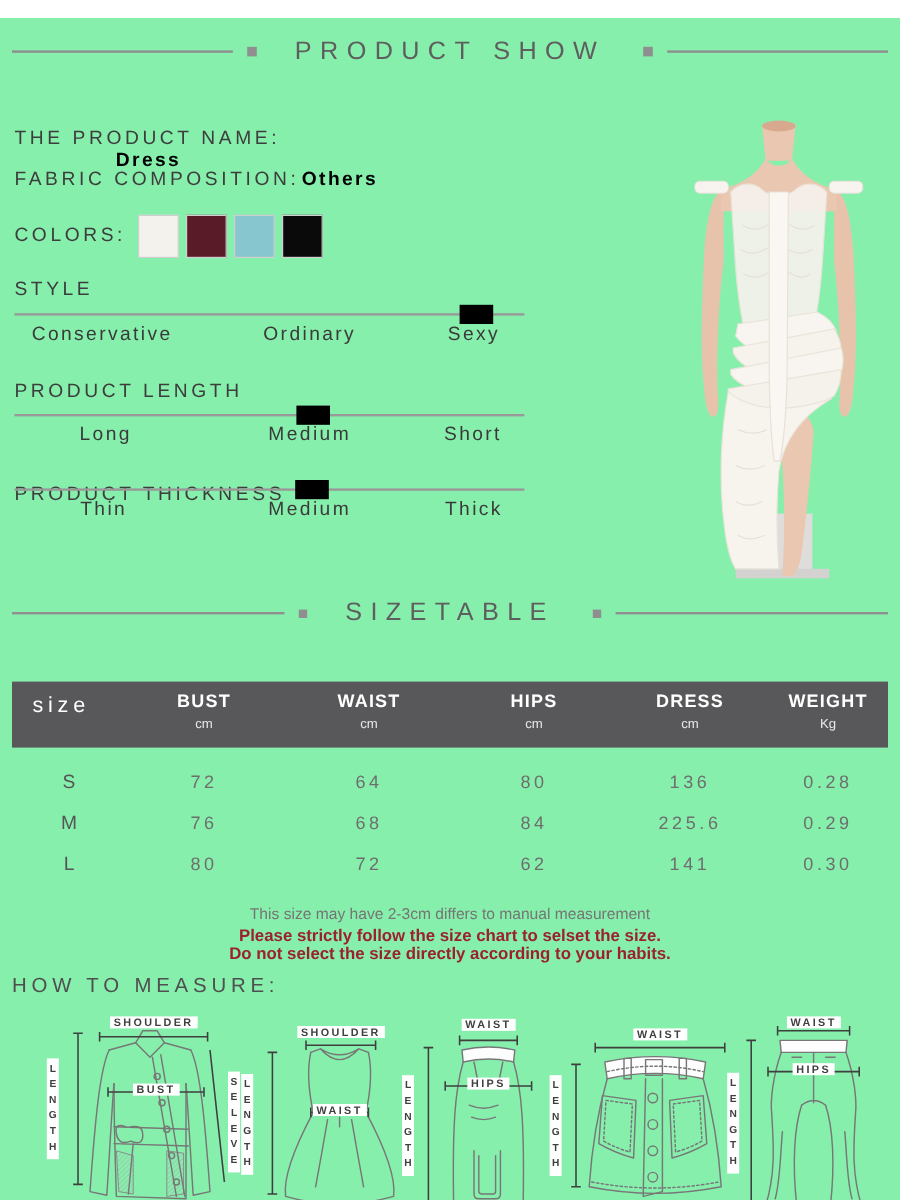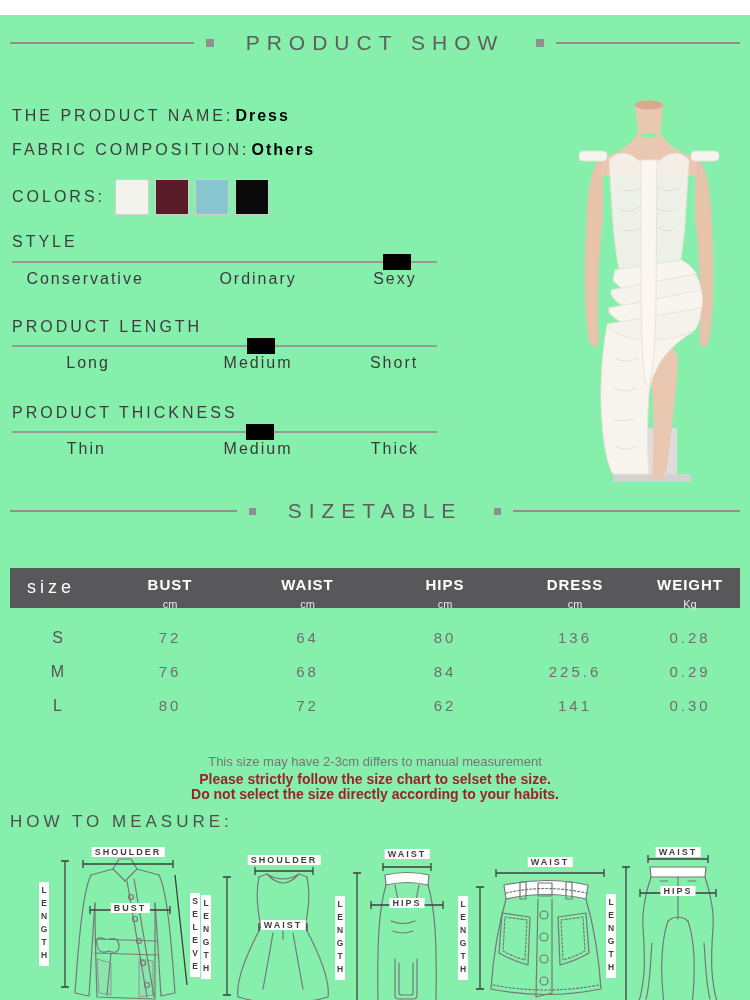--- a/index.html
+++ b/index.html
@@ -25,21 +25,21 @@
   .slider .line { position:absolute; top:7px; left:0; right:0; height:2px; background:#999; }
   .slider .marker { position:absolute; top:0; width:28px; height:16px; background:#000; transform:translateX(-50%); }
   .slider .opt { position:absolute; top:16px; transform:translateX(-50%); font-size:16px; letter-spacing:2px; color:#3a3a3a; white-space:nowrap; }
 
   
   .photo { position:absolute; left:553px; top:83px; width:192px; height:385px; }
   .photo svg { width:100%; height:100%; display:block; }
 
   
   .tbl { position:absolute; left:10px; top:553px; width:730px; }
-  .tbl-head { display:grid; grid-template-columns:95px 130px 145px 130px 130px 100px; background:#58585a; color:#fff; height:40px; }
+  .tbl-head { display:grid; grid-template-columns:95px 130px 145px 130px 130px 100px; background:#58585a; color:#fff; height:55px; }
   .th { display:flex; flex-direction:column; align-items:center; }
   .th-l { font-size:15px; font-weight:700; letter-spacing:1px; margin-top:9px; line-height:16px; }
   .th-u { font-size:11px; margin-top:5px; color:#e8e8e8; }
   .th-size { align-items:flex-start; }
   .th-size .corner { font-size:18px; letter-spacing:4px; font-weight:400; margin:9px 0 0 17px; }
   .tbl-body { padding-top:13px; }
   .tr { display:grid; grid-template-columns:95px 130px 145px 130px 130px 100px; height:34px; line-height:34px; }
   .td { text-align:center; font-size:15px; letter-spacing:3px; color:#6e6e6e; }
   .td-size { font-size:16px; color:#555; letter-spacing:0; }
 
@@ -64,21 +64,21 @@
 <div class="page">
 
   <div class="sec-header" style="top:16px;">
     <div class="hline"></div>
     <div class="sq"></div>
     <div class="sec-title">PRODUCT SHOW</div>
     <div class="sq"></div>
     <div class="hline"></div>
   </div>
 
-  <div class="info-row" style="top:92px;">
+  <div class="info-row" style="top:92px;flex-direction:column;">
     <span class="lbl">THE PRODUCT NAME:</span>
     <span class="val">Dress</span>
   </div>
 
   <div class="info-row" style="top:164px;">
     <span class="lbl">COLORS:</span>
     <span class="swatches">
       <span class="swatch" style="background: rgb(244, 242, 237);"></span>
       <span class="swatch" style="background: rgb(90, 27, 40);"></span>
       <span class="swatch" style="background: rgb(135, 198, 207);"></span>
@@ -103,21 +103,21 @@
   <div class="attr-heading" style="top:303px;">PRODUCT LENGTH</div>
   <div class="slider" style="top:323px;">
     <div class="line"></div>
     <div class="marker" style="left:58.6%;"></div>
     <span class="opt" style="left:17.9%;">Long</span>
     <span class="opt" style="left:57.9%;">Medium</span>
     <span class="opt" style="left:89.9%;">Short</span>
   </div>
 
   <div class="attr-heading" style="top:389px;">PRODUCT THICKNESS</div>
-  <div class="slider" style="top:409px;text-align:right;">
+  <div class="slider" style="top:385px;text-align:right;">
     <div class="line"></div>
     <div class="marker" style="left:58.4%;"></div>
     <span class="opt" style="left:17.5%;">Thin</span>
     <span class="opt" style="left:57.9%;">Medium</span>
     <span class="opt" style="left:90.1%;">Thick</span>
   </div>
 
   <div class="photo">
     <svg viewBox="0 0 192 385">
       <rect x="74" y="330" width="50" height="53" fill="#dedddb"></rect>

